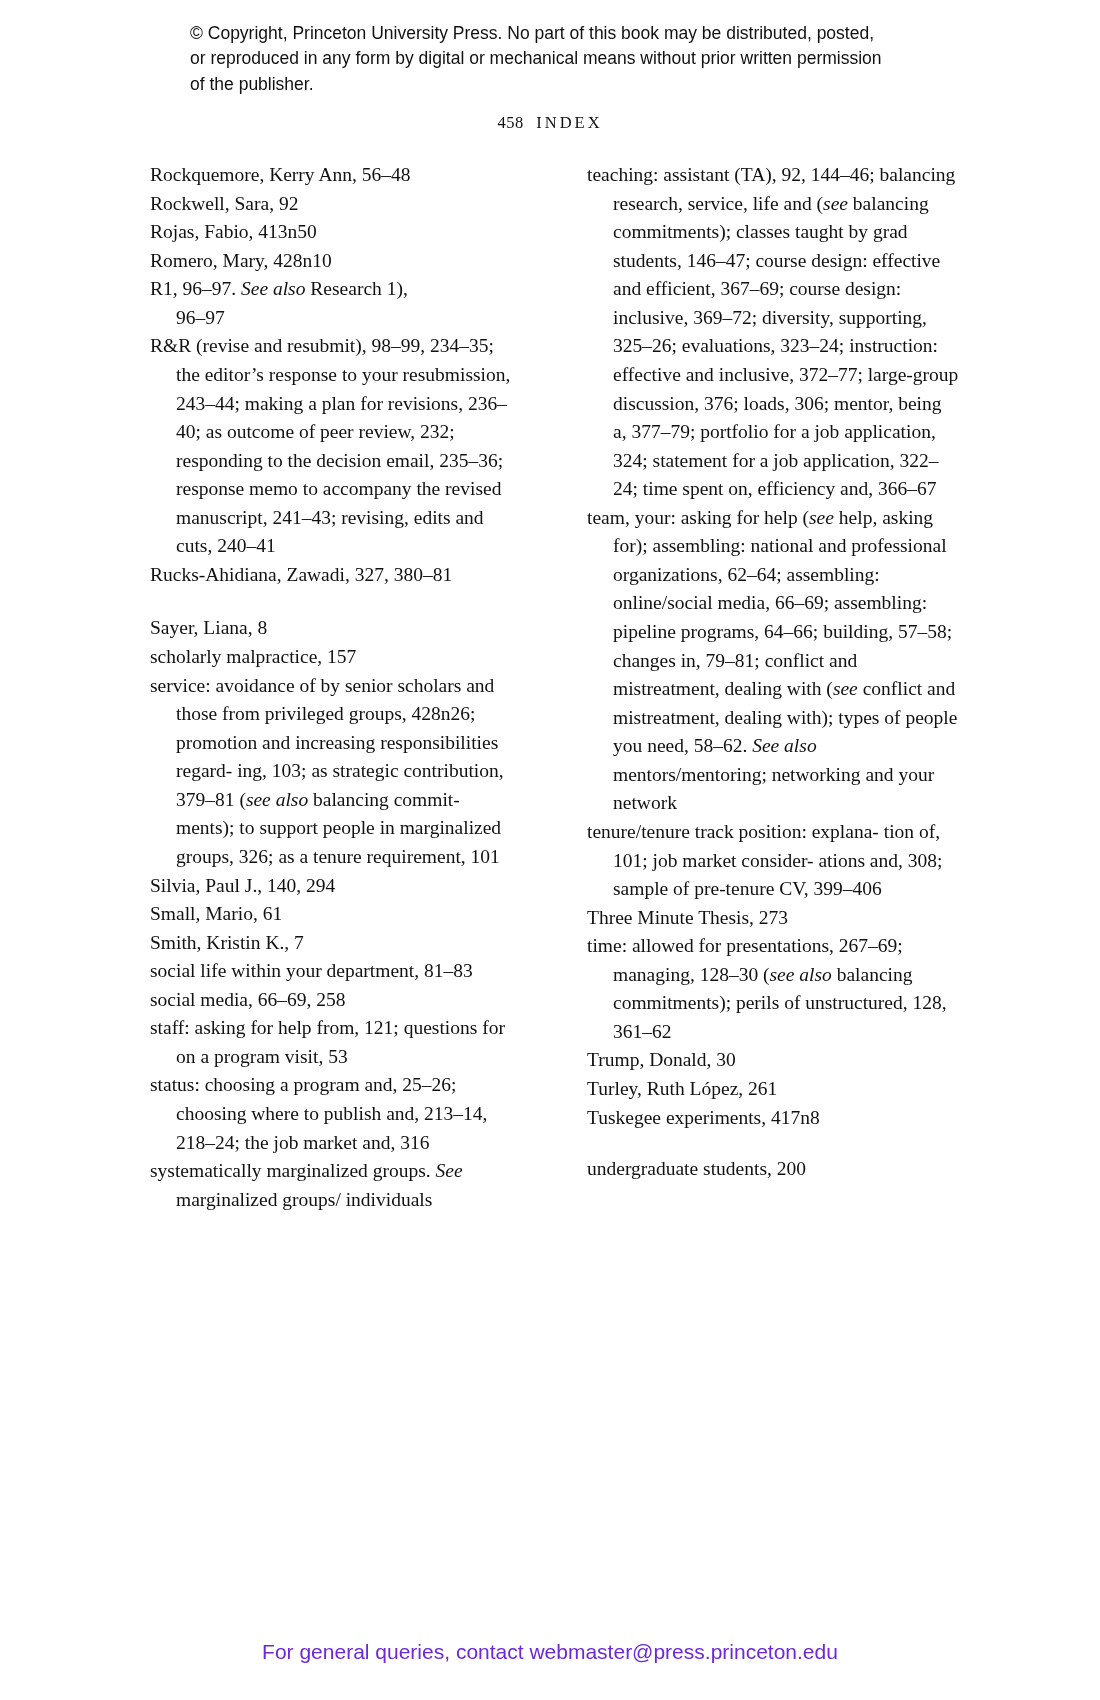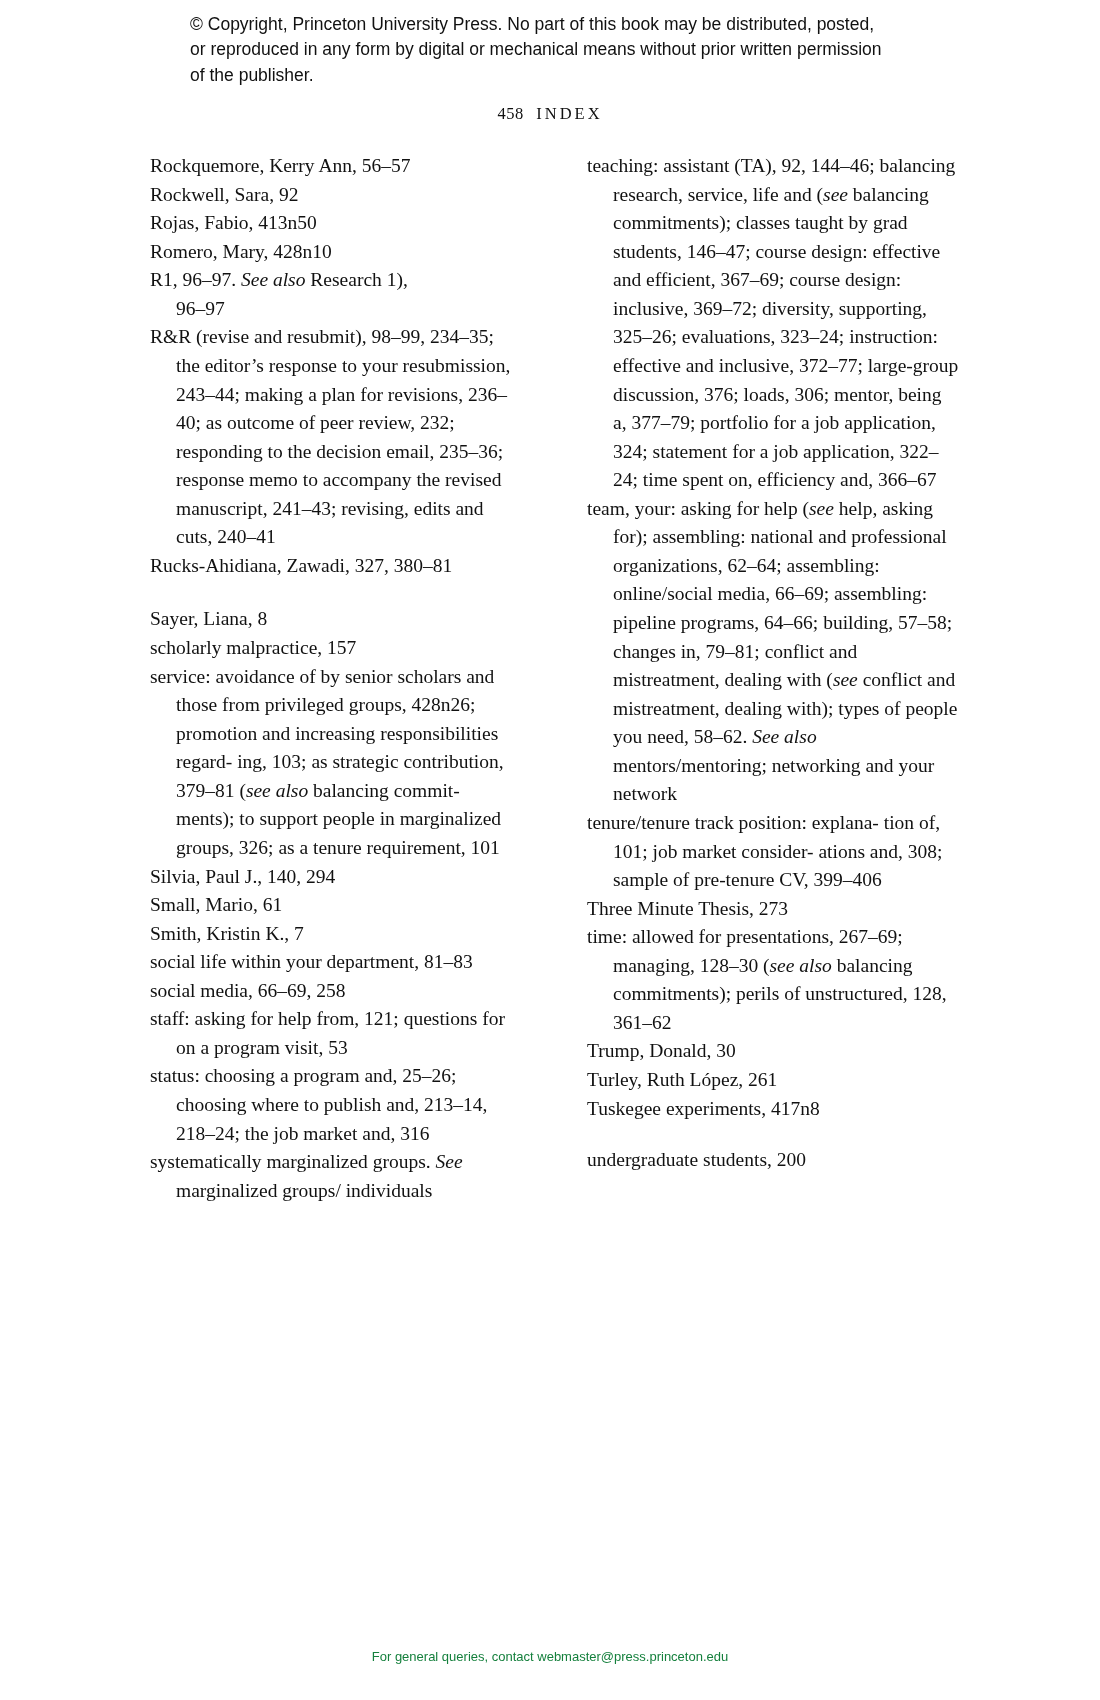--- a/index.html
+++ b/index.html
@@ -11,20 +11,21 @@
     height: 1700px;
     background: #ffffff;
     font-family: "Liberation Serif", serif;
     color: #111111;
     position: relative;
     overflow: hidden;
   }
   .page {
     position: absolute;
     inset: 0;
+    margin-top: 9px;
   }
   .copyright {
     position: absolute;
     top: 12px;
     left: 190px;
     width: 700px;
     font-family: "Liberation Sans", sans-serif;
     font-size: 17.5px;
     line-height: 1.45;
     text-align: left;
@@ -79,40 +80,40 @@
   i {
     font-style: italic;
   }
   .footer {
     position: absolute;
     bottom: 36px;
     left: 0;
     width: 1100px;
     text-align: center;
     font-family: "Liberation Sans", sans-serif;
-    font-size: 13px;
-    color: #15803d;
+    font-size: 21px;
+    color: #6d28d9;
   }
 </style>
 </head>
 <body>
 
 <div class="page">
 
   <div class="copyright">© Copyright, Princeton University Press. No part of this book may be distributed, posted, or reproduced in any form by digital or mechanical means without prior written permission of the publisher.</div>
 
   <div class="folio">
     <span class="num">458</span>
     <span class="label">INDEX</span>
   </div>
 
   <div class="columns">
 
     <div class="col">
-      <p class="entry"><span class="first">Rockquemore, Kerry Ann, 56–57</span></p>
+      <p class="entry"><span class="first">Rockquemore, Kerry Ann, 56–48</span></p>
       <p class="entry"><span class="first">Rockwell, Sara, 92</span></p>
       <p class="entry"><span class="first">Rojas, Fabio, 413n50</span></p>
       <p class="entry"><span class="first">Romero, Mary, 428n10</span></p>
       <p class="entry"><span class="first">R1, 96–97. <i>See also</i> Research 1),<br>96–97</span></p>
       <p class="entry"><span class="first">R&amp;R (revise and resubmit), 98–99,
         234–35; the editor’s response to your
         resubmission, 243–44; making a plan
         for revisions, 236–40; as outcome of
         peer review, 232; responding to the
         decision email, 235–36; response

